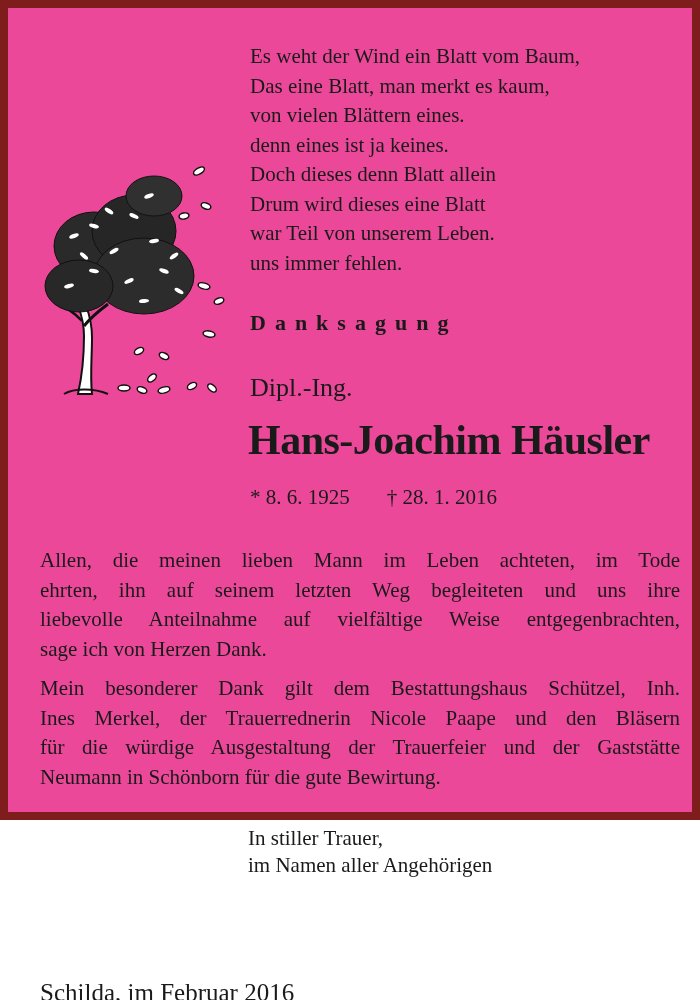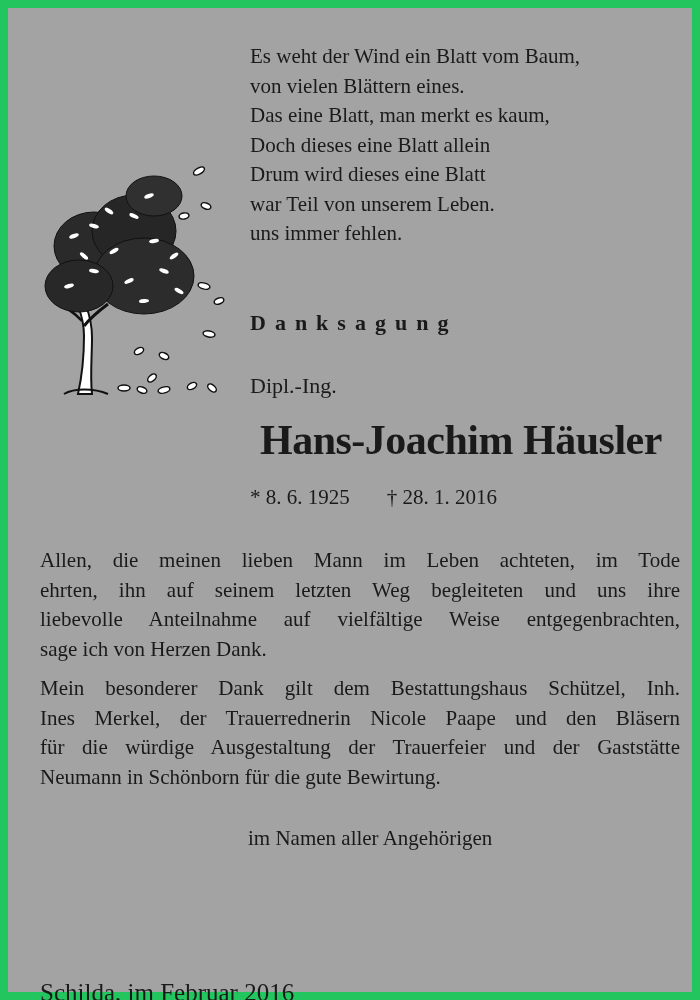--- a/index.html
+++ b/index.html
@@ -1,34 +1,34 @@
 <!DOCTYPE html>
 <html><head>
   <meta charset="utf-8">
   <style>
     html, body { margin: 0; padding: 0; background: #ffffff; }
     body { width: 700px; height: 1000px; position: relative; overflow: hidden; }
     .frame {
-      position: absolute; left: 0; top: 0; width: 700px; height: 1000px;
-      box-sizing: border-box; border: 8px solid #22c55e; background: #a3a3a3;
+      position: absolute; left: 0; top: 0; width: 700px; height: 820px;
+      box-sizing: border-box; border: 8px solid #7f1d1d; background: #ec4899;
     }
     .serif { font-family: "Liberation Serif", "DejaVu Serif", serif; color: #1a1a1a; }
     .poem {
       position: absolute; left: 242px; top: 34px; width: 440px;
       font-size: 21px; line-height: 29.5px;
     }
     .poem div { white-space: nowrap; }
     .tree { position: absolute; left: 26px; top: 148px; width: 200px; height: 240px; }
     .heading {
       position: absolute; left: 242px; top: 302px;
       font-size: 22px; font-weight: bold; letter-spacing: 9px;
     }
-    .title-prefix { position: absolute; left: 242px; top: 365px; font-size: 22px; }
+    .title-prefix { position: absolute; left: 242px; top: 365px; font-size: 26px; }
     .name {
-      position: absolute; left: 252px; top: 408px;
+      position: absolute; left: 240px; top: 408px;
       font-size: 42px; font-weight: bold; letter-spacing: -0.5px; white-space: nowrap;
     }
     .dates { position: absolute; left: 242px; top: 477px; font-size: 21px; white-space: nowrap; }
     .dates .death { margin-left: 37px; }
     .para {
       position: absolute; left: 32px; width: 640px;
       font-size: 21px; line-height: 29.5px; text-align: justify;
     }
     .para1 { top: 538px; }
     .para2 { top: 666px; }
@@ -38,23 +38,24 @@
     .signoff .signer { font-weight: bold; }
     .place { position: absolute; left: 32px; top: 971px; font-size: 25px; }
   </style>
 </head>
 <body>
 
 <div class="frame">
 
   <div class="poem serif">
     <div>Es weht der Wind ein Blatt vom Baum,</div>
+    <div>Das eine Blatt, man merkt es kaum,</div>
     <div>von vielen Blättern eines.</div>
-    <div>Das eine Blatt, man merkt es kaum,</div>
-    <div>Doch dieses eine Blatt allein</div>
+    <div>denn eines ist ja keines.</div>
+    <div>Doch dieses denn Blatt allein</div>
     <div>Drum wird dieses eine Blatt</div>
     <div>war Teil von unserem Leben.</div>
     <div>uns immer fehlen.</div>
   </div>
 
   <div class="tree">
     <svg width="200" height="240" viewBox="0 0 200 240">
 
       <path d="M44 238 C48 220 50 200 50 180 C50 168 48 160 44 150 L52 150 C56 160 58 170 58 182 C58 200 56 220 58 238 Z" fill="#fff" stroke="#111" stroke-width="2"></path>
       <path d="M50 170 C58 160 66 154 74 148" fill="none" stroke="#111" stroke-width="3"></path>
@@ -122,17 +123,18 @@
   </div>
 
   <div class="para para2 serif">
     <span class="line">Mein besonderer Dank gilt dem Bestattungshaus Schützel, Inh.</span>
     <span class="line">Ines Merkel, der Trauerrednerin Nicole Paape und den Bläsern</span>
     <span class="line">für die würdige Ausgestaltung der Trauerfeier und der Gaststätte</span>
     <span class="line last">Neumann in Schönborn für die gute Bewirtung.</span>
   </div>
 
   <div class="signoff serif">
+    <div>In stiller Trauer,</div>
     <div>im Namen aller Angehörigen</div>
   </div>
 
   <div class="place serif">Schilda, im Februar 2016</div>
 </div>
 
 </body></html>

